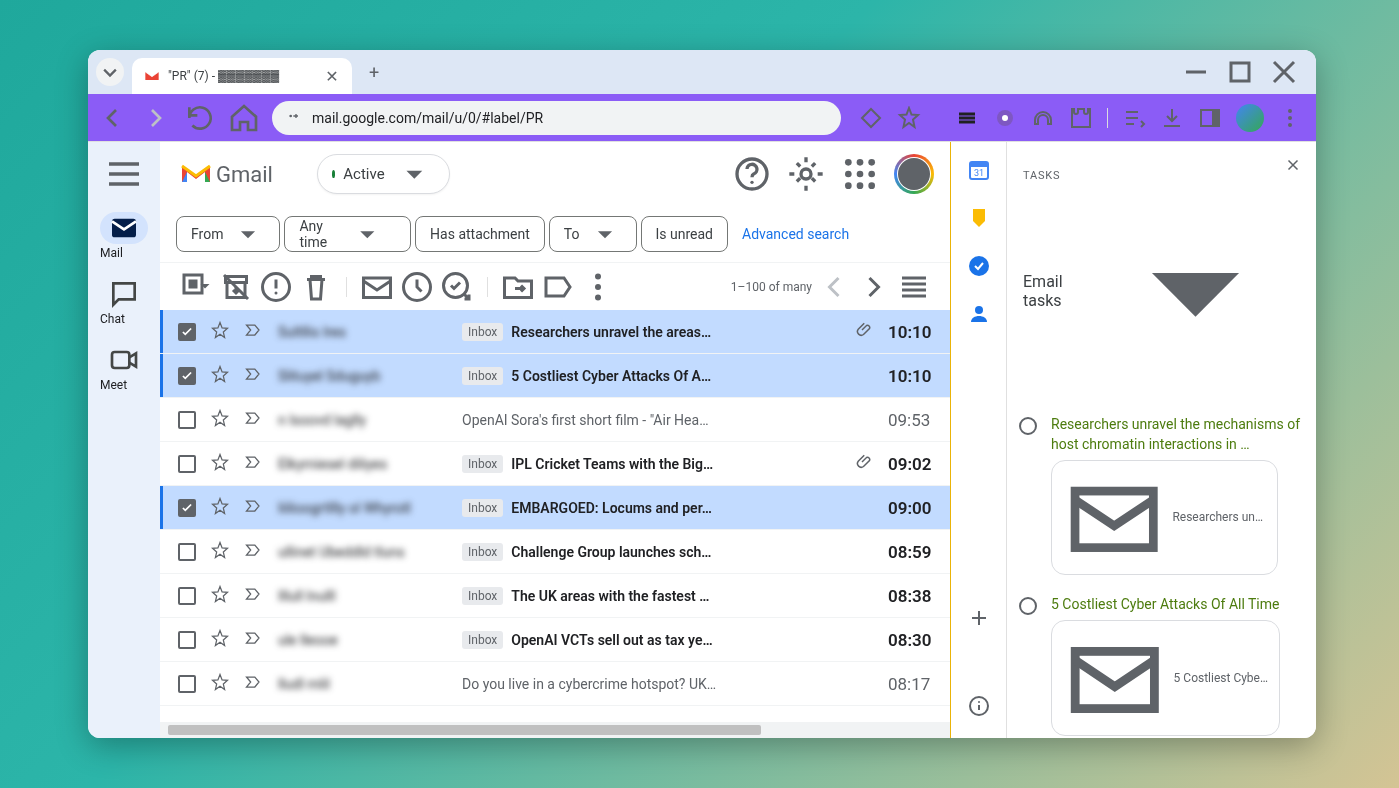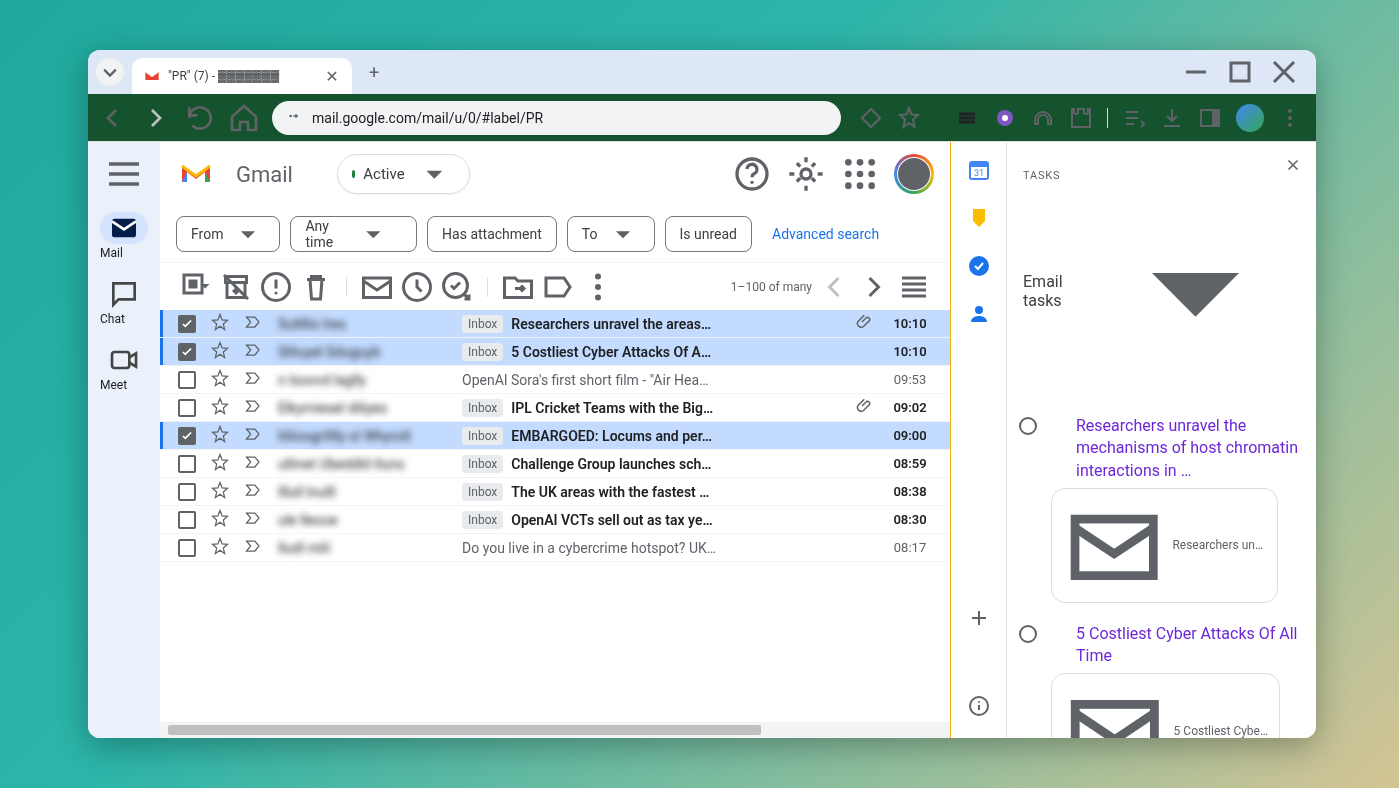--- a/index.html
+++ b/index.html
@@ -7,85 +7,85 @@
 .browser-window { position: absolute; top: 50px; left: 88px; width: 1228px; height: 688px; background: #fff; border-radius: 12px; box-shadow: 0 8px 32px rgba(0,0,0,0.3); overflow: hidden; display: flex; flex-direction: column; }
 .titlebar { height: 44px; background: #dde7f5; display: flex; align-items: center; padding: 0 8px; }
 .tab-dropdown { width: 28px; height: 28px; border-radius: 50%; background: #f1f3f4; display: flex; align-items: center; justify-content: center; margin-right: 8px; cursor: pointer; }
 .tab { background: #fff; height: 36px; border-radius: 10px 10px 0 0; display: flex; align-items: center; padding: 0 12px; gap: 8px; margin-top: 8px; min-width: 220px; }
 .tab-favicon { width: 16px; height: 16px; }
 .tab-title { font-size: 12px; color: #3c4043; flex: 1; white-space: nowrap; overflow: hidden; text-overflow: ellipsis; }
 .tab-close { width: 16px; height: 16px; display: flex; align-items: center; justify-content: center; cursor: pointer; color: #5f6368; }
 .new-tab { width: 28px; height: 28px; display: flex; align-items: center; justify-content: center; margin-left: 8px; cursor: pointer; color: #5f6368; font-size: 18px; }
 .window-controls { margin-left: auto; display: flex; gap: 20px; padding-right: 12px; }
 .win-btn { width: 24px; height: 24px; display: flex; align-items: center; justify-content: center; cursor: pointer; color: #5f6368; }
-.addressbar { height: 48px; background: #14532d; border-bottom: 1px solid #e0e0e0; display: flex; align-items: center; padding: 0 8px; gap: 12px; }
+.addressbar { height: 48px; background: #8b5cf6; border-bottom: 1px solid #e0e0e0; display: flex; align-items: center; padding: 0 8px; gap: 12px; }
 .nav-btn { width: 32px; height: 32px; display: flex; align-items: center; justify-content: center; cursor: pointer; color: #5f6368; border-radius: 50%; }
 .nav-btn.disabled { color: #bdc1c6; }
 .url-field { flex: 1; height: 34px; background: #f1f3f4; border-radius: 17px; display: flex; align-items: center; padding: 0 14px; gap: 10px; font-size: 14px; color: #202124; }
 .url-lock { color: #5f6368; }
 .toolbar-icons { display: flex; gap: 14px; align-items: center; padding: 0 6px; }
 .toolbar-icon { width: 24px; height: 24px; display: flex; align-items: center; justify-content: center; cursor: pointer; color: #5f6368; }
 .profile-avatar { width: 28px; height: 28px; border-radius: 50%; background: linear-gradient(135deg,#4285f4,#34a853); cursor: pointer; }
 .divider-vert { width: 1px; height: 20px; background: #dadce0; }
 .app-content { flex: 1; display: flex; overflow: hidden; }
 .left-rail { width: 72px; background: #eaf1fb; display: flex; flex-direction: column; align-items: center; padding-top: 12px; gap: 18px; }
 .hamburger { width: 40px; height: 40px; display: flex; align-items: center; justify-content: center; cursor: pointer; color: #5f6368; }
 .rail-item { display: flex; flex-direction: column; align-items: flex-start; gap: 2px; cursor: pointer; }
 .rail-icon-wrap { width: 48px; height: 32px; border-radius: 16px; display: flex; align-items: center; justify-content: center; }
 .rail-icon-wrap.active { background: #d3e3fd; }
 .rail-label { font-size: 12px; color: #202124; }
 .main-area { flex: 1; display: flex; flex-direction: column; background: #fff; overflow: hidden; }
 .gmail-header { height: 64px; display: flex; align-items: center; padding: 0 16px; gap: 16px; }
-.gmail-logo { display: flex; align-items: center; gap: 24px; margin-left: 4px; }
+.gmail-logo { display: flex; align-items: center; gap: 4px; margin-left: 4px; }
 .gmail-logo-text { font-size: 22px; color: #5f6368; }
 .search-pill { height: 46px; background: #eaf1fb; border-radius: 23px; display: flex; align-items: center; padding: 0 16px; gap: 12px; margin-left: 40px; }
 .search-text { font-size: 16px; color: #5f6368; }
 .active-pill { height: 40px; background: #fff; border: 1px solid #dadce0; border-radius: 20px; display: flex; align-items: center; padding: 0 14px; gap: 8px; margin-left: 28px; box-shadow: 0 1px 2px rgba(0,0,0,0.05); }
 .active-dot { width: 8px; height: 8px; border-radius: 50%; background: #188038; }
 .header-right { margin-left: auto; display: flex; gap: 14px; align-items: center; }
 .header-icon { width: 40px; height: 40px; display: flex; align-items: center; justify-content: center; cursor: pointer; color: #5f6368; }
 .account-avatar { width: 40px; height: 40px; border-radius: 50%; border: 3px solid transparent; background: linear-gradient(#fff,#fff) padding-box, conic-gradient(#ea4335,#fbbc04,#34a853,#4285f4,#ea4335) border-box; display: flex; align-items: center; justify-content: center; cursor: pointer; }
 .account-avatar-inner { width: 32px; height: 32px; border-radius: 50%; background: #5f6368; }
-.filter-row { height: 56px; display: flex; align-items: center; padding: 0 16px; gap: 10px; }
+.filter-row { height: 56px; display: flex; align-items: center; padding: 0 16px; gap: 4px; }
 .filter-chip { height: 36px; border: 1px solid #747775; border-radius: 8px; display: flex; align-items: center; padding: 0 14px; gap: 8px; font-size: 14px; color: #3c4043; cursor: pointer; background: #fff; }
 .adv-search { color: #1a73e8; font-size: 14px; margin-left: 10px; cursor: pointer; }
 .toolbar-row { height: 48px; display: flex; align-items: center; padding: 4px 18px; gap: 4px; border-top: 1px solid #f1f3f4; }
 .tb-icon { width: 36px; height: 36px; display: flex; align-items: center; justify-content: center; cursor: pointer; color: #5f6368; border-radius: 6px; }
 .tb-sep { width: 1px; height: 20px; background: #e0e0e0; margin: 0 8px; }
 .pagination { margin-left: auto; display: flex; align-items: center; gap: 4px; font-size: 12px; color: #5f6368; }
 .email-list { flex: 1; overflow-y: auto; overflow-x: hidden; position: relative; }
-.email-row { height: 28px; display: flex; align-items: center; padding: 0 18px; gap: 14px; border-bottom: 1px solid #f1f3f4; cursor: pointer; position: relative; }
+.email-row { height: 44px; display: flex; align-items: center; padding: 0 18px; gap: 14px; border-bottom: 1px solid #f1f3f4; cursor: pointer; position: relative; }
 .email-row.selected { background: #c2dbff; }
 .email-row.selected::before { content: ''; position: absolute; left: 0; top: 0; bottom: 0; width: 3px; background: #1a73e8; }
 .checkbox { width: 18px; height: 18px; border: 2px solid #5f6368; border-radius: 2px; display: flex; align-items: center; justify-content: center; flex-shrink: 0; }
 .checkbox.checked { background: #5f6368; color: #fff; }
 .star { color: #5f6368; width: 20px; flex-shrink: 0; }
 .important { color: #5f6368; width: 20px; flex-shrink: 0; }
 .sender { width: 170px; font-size: 14px; color: #202124; filter: blur(3px); flex-shrink: 0; white-space: nowrap; overflow: hidden; }
 .subject-cell { flex: 1; display: flex; align-items: center; gap: 8px; min-width: 0; overflow: hidden; }
 .inbox-label { background: #e8eaed; color: #5f6368; font-size: 12px; padding: 2px 6px; border-radius: 3px; flex-shrink: 0; }
 .subject-text { font-size: 14px; font-weight: 600; color: #202124; white-space: nowrap; overflow: hidden; text-overflow: ellipsis; }
 .attach-icon { color: #5f6368; flex-shrink: 0; }
-.time { font-size: 13px; font-weight: 600; color: #202124; flex-shrink: 0; width: 44px; text-align: center; }
+.time { font-size: 17px; font-weight: 600; color: #202124; flex-shrink: 0; width: 44px; text-align: left; }
 .email-row:not(.unread) .subject-text, .email-row:not(.unread) .time { font-weight: 400; color: #5f6368; }
 .right-sidebar { width: 56px; background: #fff; border-left: 1px solid #eab308; display: flex; flex-direction: column; align-items: center; padding-top: 16px; gap: 24px; }
 .side-icon { width: 24px; height: 24px; cursor: pointer; display: flex; align-items: center; justify-content: center; }
 .tasks-panel { width: 310px; background: #fff; border-left: 1px solid #e0e0e0; display: flex; flex-direction: column; }
 .tasks-header { padding: 14px 16px 10px; }
 .tasks-title { font-size: 11px; letter-spacing: 0.8px; color: #5f6368; text-transform: uppercase; margin-top: 13px; }
 .tasks-list-name { font-size: 16px; color: #3c4043; display: flex; align-items: center; gap: 6px; margin-top: 4px; }
 .tasks-close { position: absolute; top: 14px; right: 14px; cursor: pointer; color: #5f6368; }
 .tasks-header-wrap { position: relative; }
 .add-task-row { display: flex; align-items: center; padding: 12px 16px; gap: 14px; border-top: 1px solid #f1f3f4; }
 .add-task-icon { color: #1a73e8; }
 .add-task-text { color: #1a73e8; font-size: 14px; flex: 1; }
 .task-item { padding: 10px 16px 10px 12px; display: flex; gap: 14px; }
 .task-circle { width: 18px; height: 18px; border: 2px solid #5f6368; border-radius: 50%; flex-shrink: 0; margin-top: 2px; cursor: pointer; }
 .task-content { flex: 1; }
-.task-title { font-size: 16px; color: #6d28d9; line-height: 1.4; margin-left: 25px; }
+.task-title { font-size: 14px; color: #4d7c0f; line-height: 1.4; }
 .task-link { margin-top: 6px; border: 1px solid #dadce0; border-radius: 14px; padding: 4px 10px; display: inline-flex; align-items: center; gap: 6px; font-size: 12px; color: #5f6368; max-width: 100%; }
 .task-link-text { white-space: nowrap; overflow: hidden; text-overflow: ellipsis; }
 svg { width: 100%; height: 100%; }
 .scrollbar-stub { height: 16px; background: #f1f3f4; display: flex; align-items: center; }
 .scroll-thumb { height: 10px; background: #c0c0c0; border-radius: 2px; margin-left: 8px; width: 75%; }
 </style>
 </head>
 <body>
 
 <div class="browser-window">

